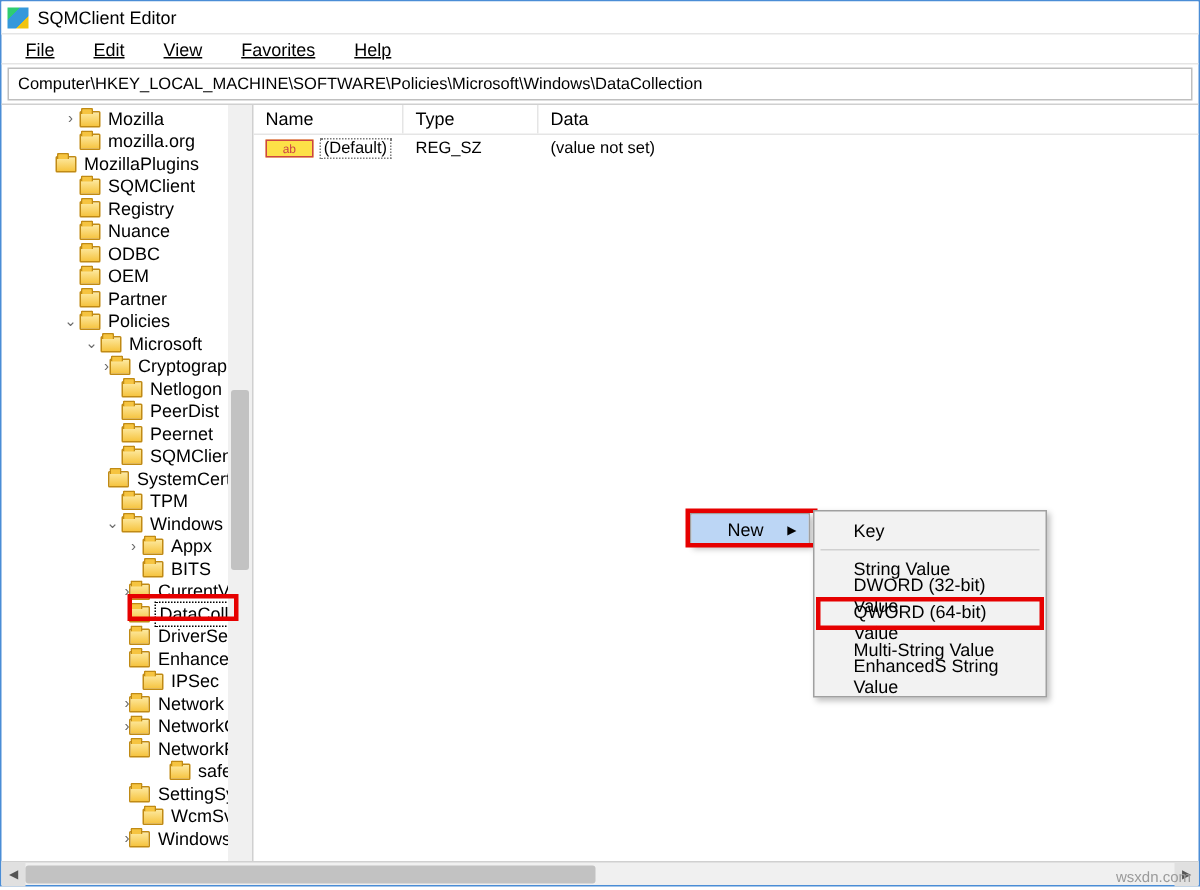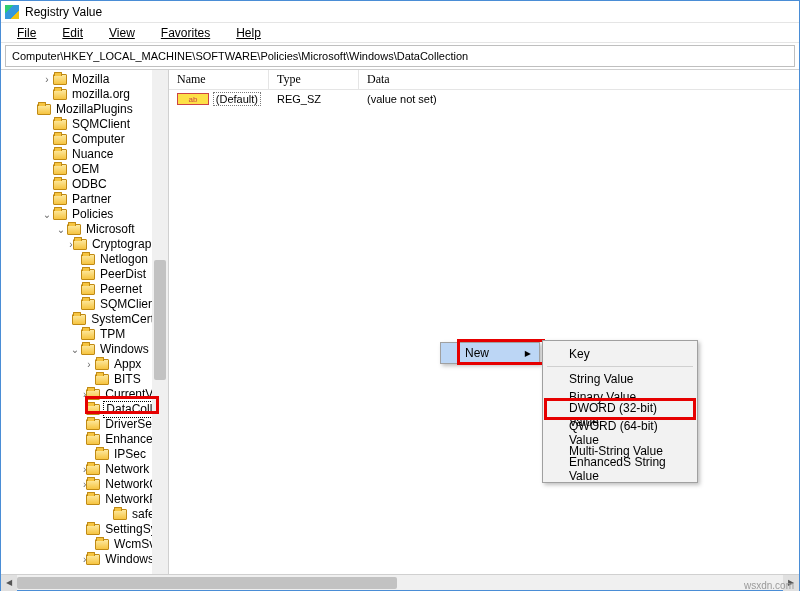--- a/index.html
+++ b/index.html
@@ -19,55 +19,55 @@
 .tree { padding: 2px 0 2px 0; font-size: 12px; line-height: 15px; }
 .node { display: flex; align-items: center; white-space: nowrap; height: 15px; padding-right: 2px; }
 .exp { width: 12px; text-align: center; color: #6a6a6a; font-size: 10px; user-select: none; }
 .exp.empty { visibility: hidden; }
 .folder-icon { width: 14px; height: 11px; background: linear-gradient(#fde9a0,#f6c440); border: 1px solid #c08a14; border-radius: 1px; margin-right: 3px; flex-shrink: 0; position: relative; }
 .folder-icon::before { content:""; position:absolute; top:-3px; left:0; width:6px; height:3px; background:#f6c440; border:1px solid #c08a14; border-bottom:none; border-radius:1px 1px 0 0; }
 .node .label { padding: 0 2px; }
 .node.selected .label { border: 1px dotted #000; background: #fff; }
 .list-pane { flex: 1; display: flex; flex-direction: column; position: relative; }
 .list-header { display: flex; height: 20px; border-bottom: 1px solid #e5e5e5; font-size: 12px; }
-.list-header .col { padding: 2px 8px; border-right: 1px solid #e5e5e5; font-family: Liberation Serif, serif; }
+.list-header .col { padding: 2px 8px; border-right: 1px solid #e5e5e5; }
 .list-header .col.name { width: 100px; }
 .list-header .col.type { width: 90px; }
 .list-header .col.data { flex: 1; border-right: none; }
 .list-body { flex: 1; }
 .list-row { display: flex; height: 18px; align-items: center; font-size: 11px; }
 .list-row .cell { padding: 0 8px; }
 .list-row .cell.name { width: 100px; display: flex; align-items: center; gap: 4px; }
 .list-row .cell.type { width: 90px; }
 .list-row .cell.data { flex: 1; }
 .val-icon { width: 36px; height: 12px; border: 1px solid #c44; background: #fde047; display: flex; align-items: center; justify-content: center; font-size: 8px; color: #c44; }
 .list-row .cell.name .txt { border: 1px dotted #7a7a7a; padding: 0 2px; }
 .context-menu { position: absolute; background: #f2f2f2; border: 1px solid #a0a0a0; box-shadow: 2px 2px 4px rgba(0,0,0,0.25); font-size: 12px; }
-.context-menu.parent { left: 440px; top: 342px; width: 100px; }
+.context-menu.parent { left: 460px; top: 342px; width: 80px; }
 .context-menu.parent .item { display: flex; align-items: center; justify-content: space-between; height: 20px; padding: 0 8px 0 24px; background: #bcd6f5; }
 .context-menu.parent .item .arrow { font-size: 8px; }
 .context-menu.sub { left: 542px; top: 340px; width: 156px; padding: 4px 2px; }
 .context-menu.sub .item { height: 18px; padding: 2px 10px 2px 24px; display: flex; align-items: center; }
 .context-menu.sub .sep { height: 1px; background: #d0d0d0; margin: 3px 2px; }
 .hscroll { height: 16px; background: #f0f0f0; border-top: 1px solid #d0d0d0; display: flex; align-items: center; }
 .hscroll .btn { width: 16px; height: 16px; background: #e0e0e0; display: flex; align-items: center; justify-content: center; font-size: 8px; color: #555; }
 .hscroll .track { flex: 1; height: 16px; position: relative; }
 .hscroll .thumb { position: absolute; left: 0; width: 380px; top: 2px; bottom: 2px; background: #c2c2c2; border-radius: 2px; }
 .watermark { position: absolute; right: 6px; bottom: 2px; font-size: 10px; color: #9a9a9a; }
 .red-wrap-parent { position: absolute; left: 457px; top: 339px; width: 88px; height: 26px; border: 3px solid #e60000; pointer-events: none; }
 .red-wrap-dword { position: absolute; left: 544px; top: 398px; width: 152px; height: 22px; border: 3px solid #e60000; pointer-events: none; }
 .red-wrap-datacollect { position: absolute; left: 85px; top: 396px; width: 74px; height: 18px; border: 3px solid #e60000; pointer-events: none; }
 </style>
 </head>
 <body>
 
 <div class="window">
   <div class="titlebar">
     <div class="app-icon"></div>
-    <div class="title">Registry Value</div>
+    <div class="title">SQMClient Editor</div>
   </div>
 
   <div class="menubar">
     <span><span class="underline">File</span></span>
     <span><span class="underline">Edit</span></span>
     <span><span class="underline">View</span></span>
     <span><span class="underline">Favorites</span></span>
     <span><span class="underline">Help</span></span>
   </div>
 
@@ -94,36 +94,36 @@
             <span class="label">MozillaPlugins</span>
           </div>
           <div class="node" style="padding-left: 40px;">
             <span class="exp empty">›</span>
             <span class="folder-icon"></span>
             <span class="label">SQMClient</span>
           </div>
           <div class="node" style="padding-left: 40px;">
             <span class="exp empty">›</span>
             <span class="folder-icon"></span>
-            <span class="label">Computer</span>
+            <span class="label">Registry</span>
           </div>
           <div class="node" style="padding-left: 40px;">
             <span class="exp empty">›</span>
             <span class="folder-icon"></span>
             <span class="label">Nuance</span>
           </div>
           <div class="node" style="padding-left: 40px;">
             <span class="exp empty">›</span>
             <span class="folder-icon"></span>
+            <span class="label">ODBC</span>
+          </div>
+          <div class="node" style="padding-left: 40px;">
+            <span class="exp empty">›</span>
+            <span class="folder-icon"></span>
             <span class="label">OEM</span>
-          </div>
-          <div class="node" style="padding-left: 40px;">
-            <span class="exp empty">›</span>
-            <span class="folder-icon"></span>
-            <span class="label">ODBC</span>
           </div>
           <div class="node" style="padding-left: 40px;">
             <span class="exp empty">›</span>
             <span class="folder-icon"></span>
             <span class="label">Partner</span>
           </div>
           <div class="node" style="padding-left: 40px;">
             <span class="exp">⌄</span>
             <span class="folder-icon"></span>
             <span class="label">Policies</span>
@@ -282,21 +282,20 @@
     <span>New</span>
     <span class="arrow">▶</span>
   </div>
 </div>
 <div class="red-wrap-parent"></div>
 
 <div class="context-menu sub" id="submenu">
     <div class="item">Key</div>
     <div class="sep"></div>
     <div class="item">String Value</div>
-    <div class="item">Binary Value</div>
     <div class="item">DWORD (32-bit) Value</div>
     <div class="item">QWORD (64-bit) Value</div>
     <div class="item">Multi-String Value</div>
     <div class="item">EnhancedS String Value</div>
   </div>
 <div class="red-wrap-dword"></div>
 <div class="red-wrap-datacollect"></div>
 
 <div class="watermark">wsxdn.com</div>
 

